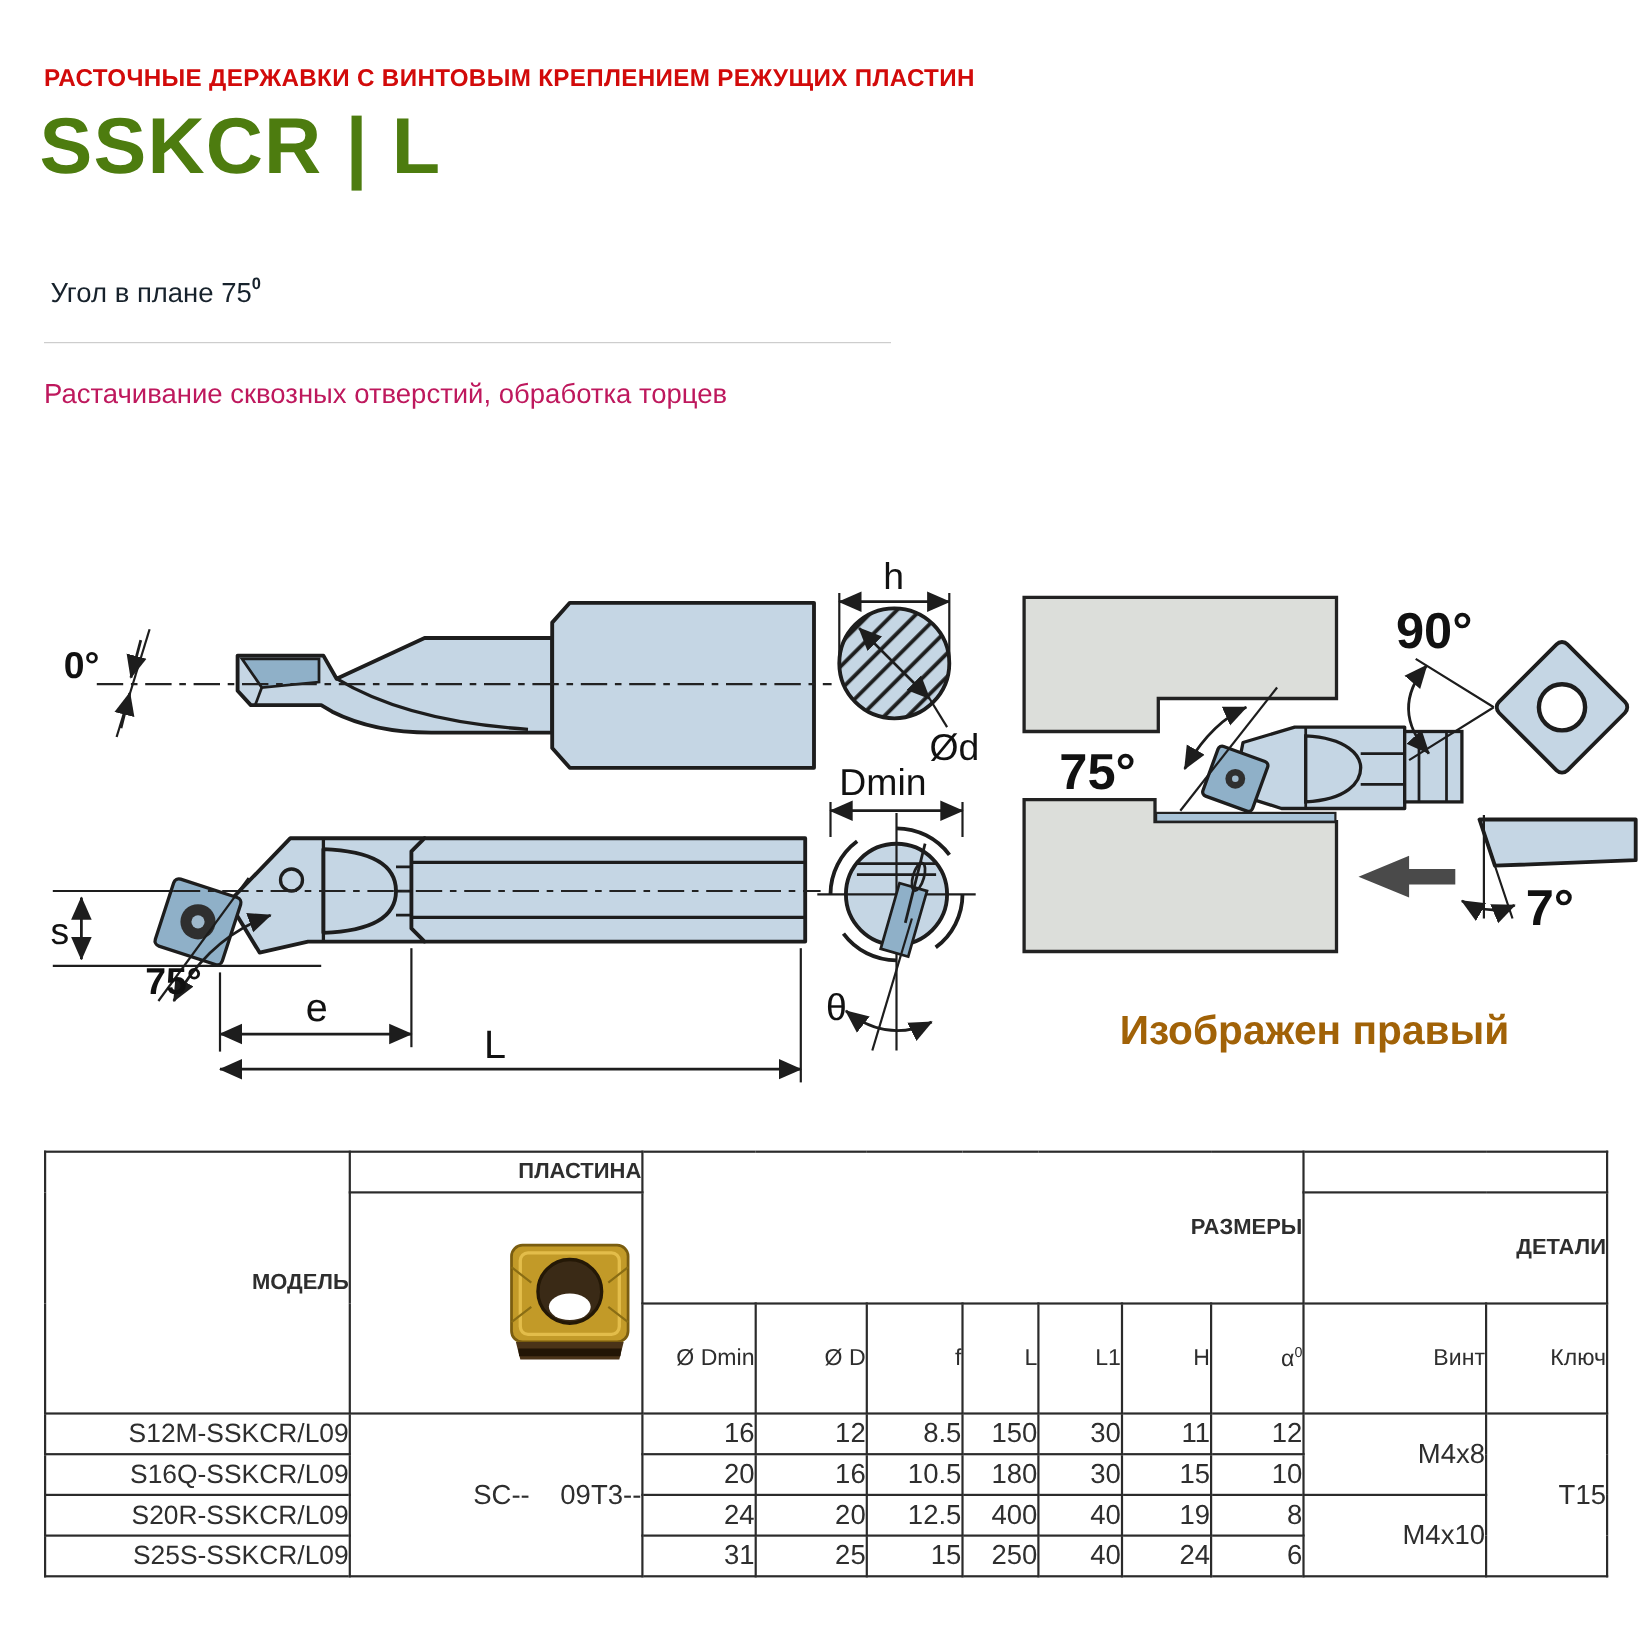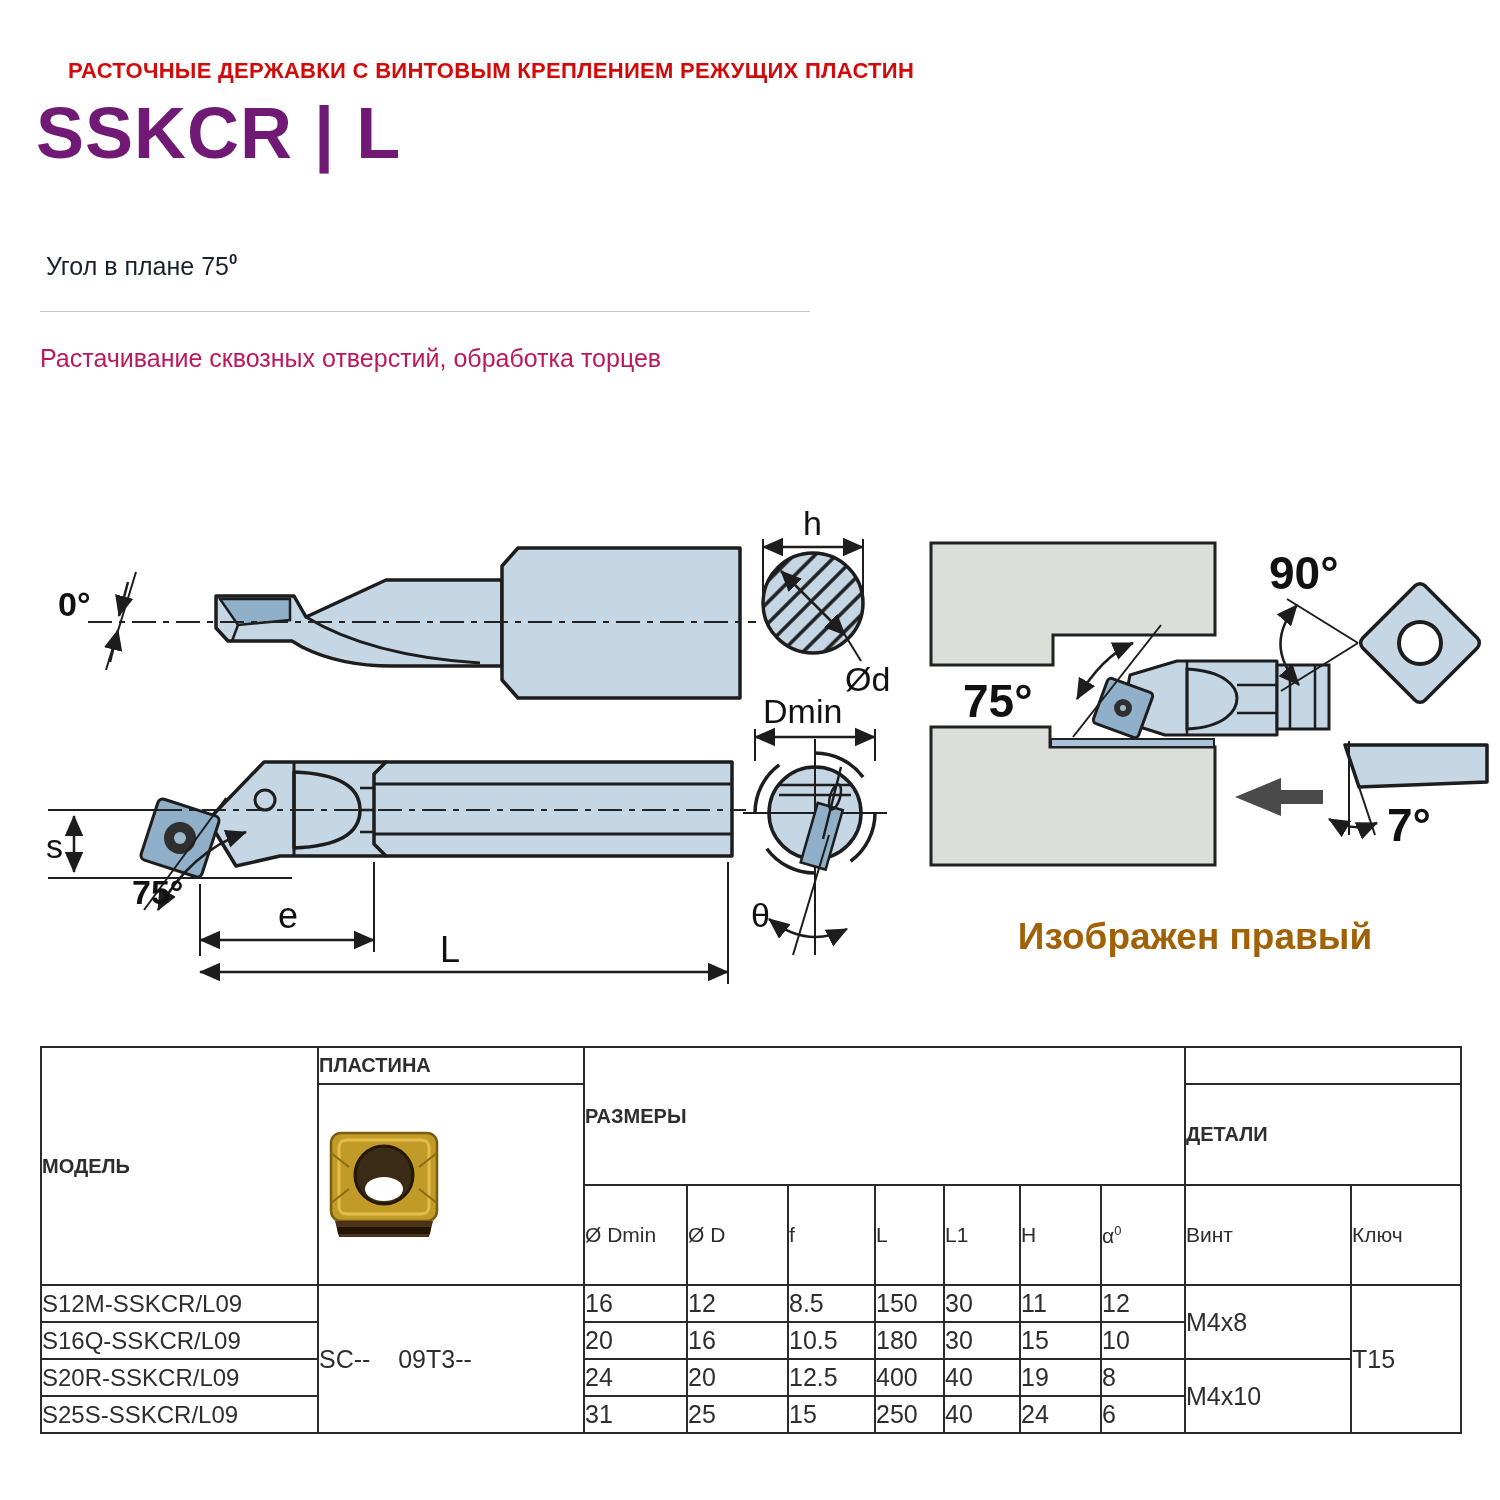--- a/index.html
+++ b/index.html
@@ -1,22 +1,22 @@
 <!DOCTYPE html>
 <html><head>
 <meta charset="utf-8">
 <style>
   html,body { margin:0; padding:0; background:#ffffff; }
   .page { position:relative; width:1500px; height:1500px; background:#fff;
           font-family:"Liberation Sans", sans-serif; overflow:hidden; }
 
   .eyebrow { position:absolute; left:40px; top:58px; font-size:22px; font-weight:700;
-             letter-spacing:.3px; color:#d20a0a; white-space:nowrap;margin-left:28px; }
+             letter-spacing:.3px; color:#d20a0a; white-space:nowrap; }
   .title   { position:absolute; left:36px; top:92px; margin:0; font-size:72px; font-weight:800;
-             letter-spacing:1px; color:#701a75; }
+             letter-spacing:1px; color:#4d7c0f; }
   .subtitle { position:absolute; left:46px; top:252px; font-size:25px; color:#17222c;text-align:right; }
   .subtitle sup { font-size:15px; position:relative; top:-2px; font-weight:700; }
   .divider { position:absolute; left:40px; top:311px; width:770px; height:0;
              border-top:1px solid #c8c8c8; }
   .description { position:absolute; left:40px; top:344px; font-size:25px; color:#be185d; }
 
   .fig-caption { position:absolute; left:930px; top:916px; width:530px; text-align:center;
                  font-size:37px; font-weight:700; color:#a16207; }
 
   svg.fig { position:absolute; }
@@ -25,21 +25,21 @@
   #fig-right { left:925px; top:535px; }
 
   svg text { font-family:"Liberation Sans", sans-serif; fill:#111; }
   .dimtxt  { font-size:34px; }
   .dimtxt2 { font-size:36px; }
   .angtxt  { font-size:34px; font-weight:700; }
   .bigang  { font-size:46px; font-weight:700; }
 
   table.spec { position:absolute; left:40px; top:1046px; width:1420px;
                border-collapse:collapse; table-layout:fixed; background:#fff; }
-  table.spec td { border:2.5px solid #2b2b2b; text-align:left; vertical-align:middle;
+  table.spec td { border:2.5px solid #2b2b2b; text-align:right; vertical-align:middle;
                   padding:0; color:#2e2e2e; }
   td.grp  { font-size:20px; font-weight:700; color:#1c1c1c; }
   td.sub  { font-size:21px; color:#222; }
   td.sub sup { font-size:13px; }
   td.num  { font-size:25px; color:#3b3b3b; }
   td.model{ font-size:24px; color:#3b3b3b; }
   td.code { font-size:25px; color:#3b3b3b; white-space:pre;border-radius:24px; }
 </style>
 </head>
 <body>

